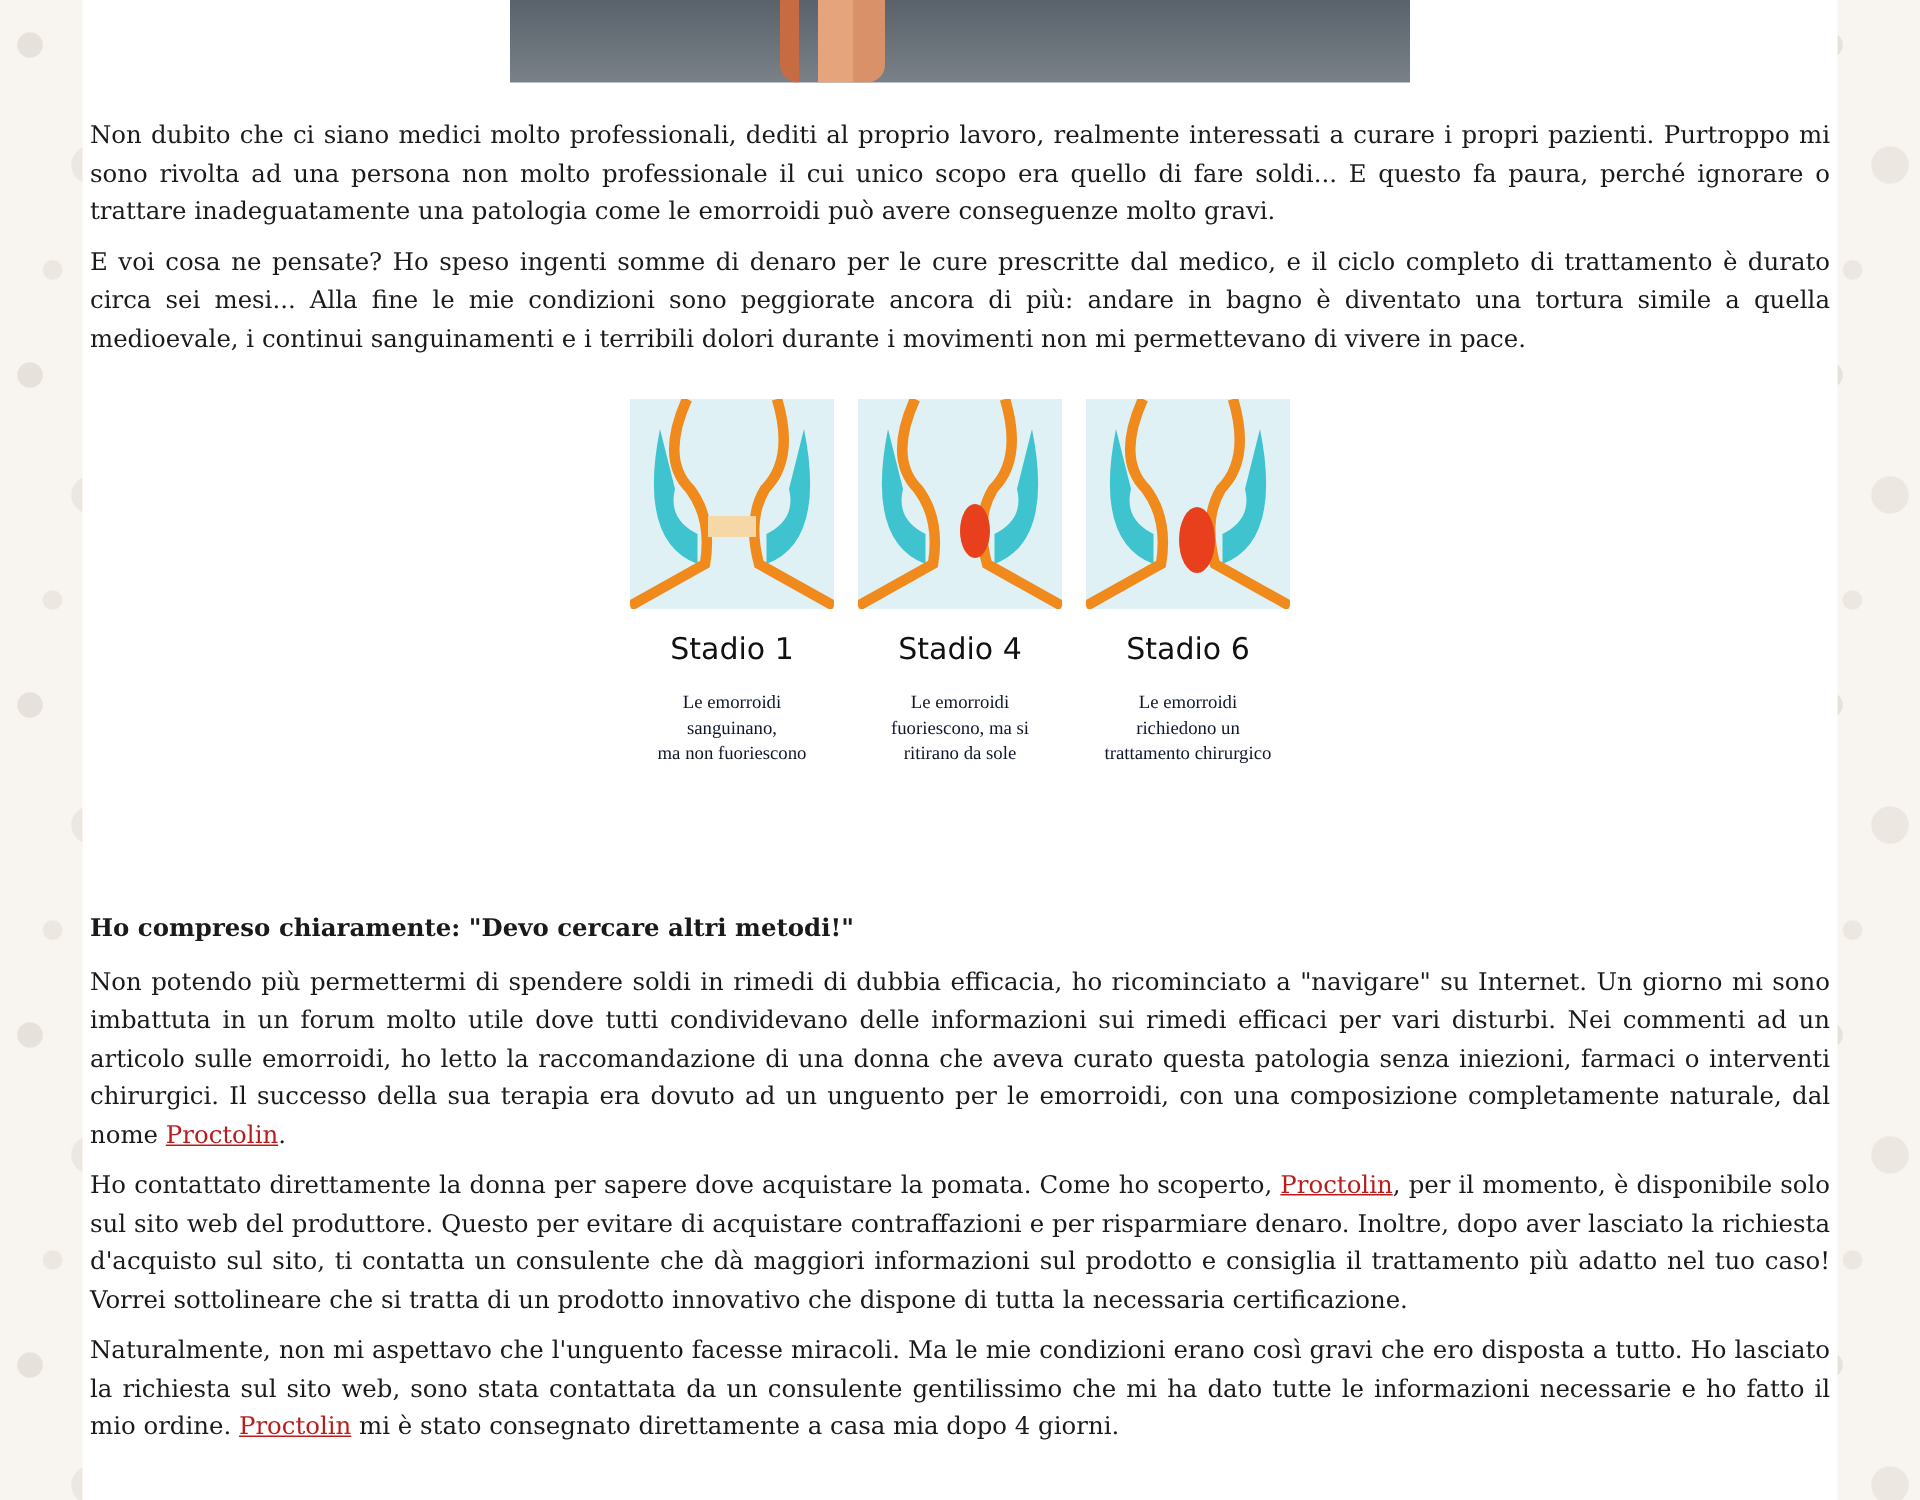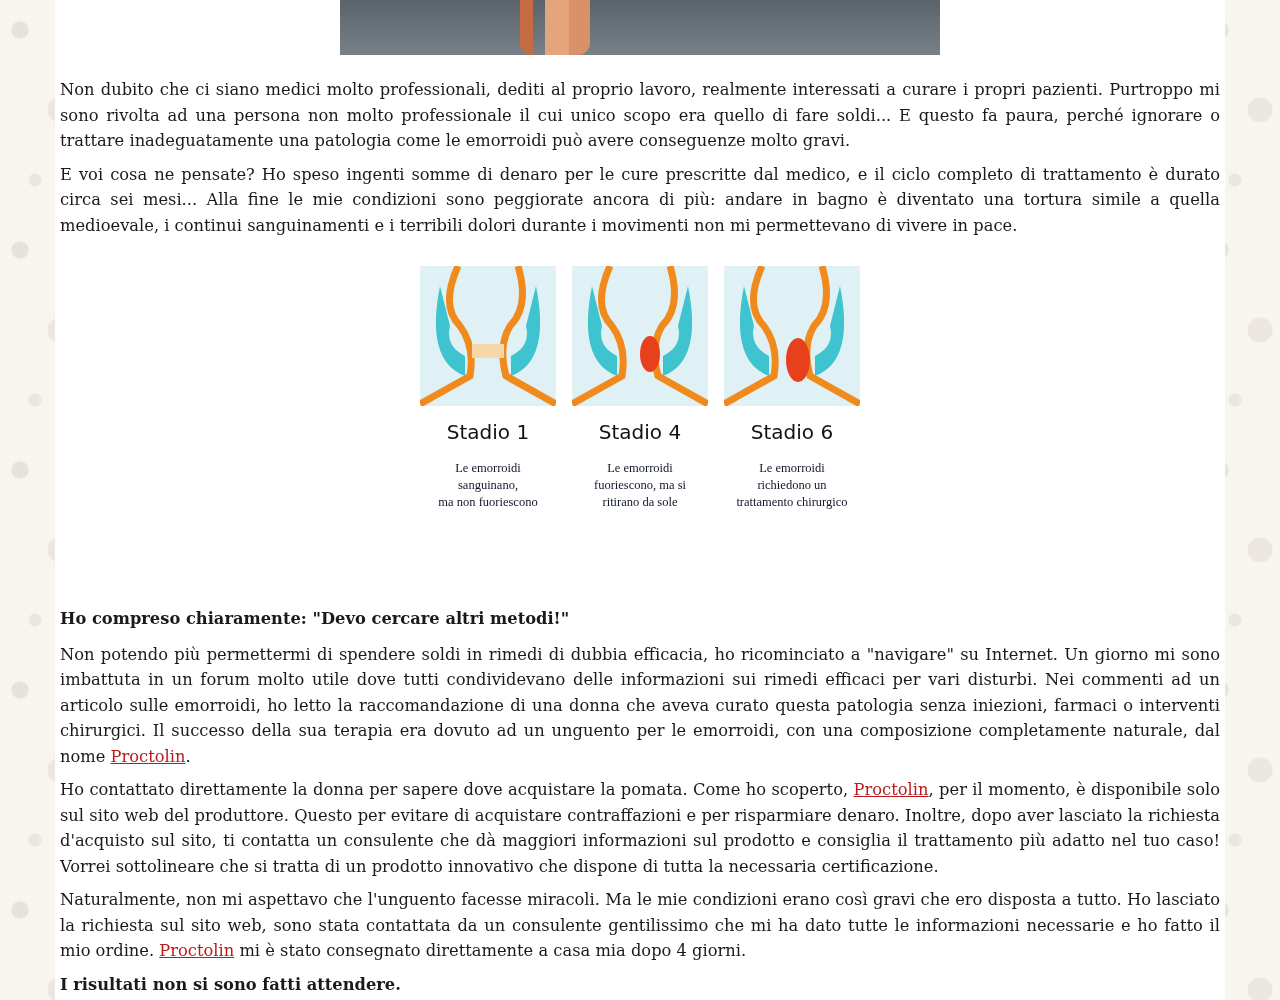--- a/index.html
+++ b/index.html
@@ -172,16 +172,15 @@
     <div class="spacer-after-stages"></div>
 
     <h3>Ho compreso chiaramente: "Devo cercare altri metodi!"</h3>
 
     <p><span>Non potendo più permettermi di spendere soldi in rimedi di dubbia efficacia, ho ricominciato a "navigare" su Internet. Un giorno mi sono imbattuta in un forum molto utile dove tutti condividevano delle informazioni sui rimedi efficaci per vari disturbi. Nei commenti ad un articolo sulle emorroidi, ho letto la raccomandazione di una donna che aveva curato questa patologia senza iniezioni, farmaci o interventi chirurgici. Il successo della sua terapia era dovuto ad un unguento per le emorroidi, con una composizione completamente naturale, dal nome </span><a class="link" href="#">Proctolin</a><span>.</span></p>
 
     <p><span>Ho contattato direttamente la donna per sapere dove acquistare la pomata. Come ho scoperto, </span><a class="link" href="#">Proctolin</a><span>, per il momento, è disponibile solo sul sito web del produttore. Questo per evitare di acquistare contraffazioni e per risparmiare denaro. Inoltre, dopo aver lasciato la richiesta d'acquisto sul sito, ti contatta un consulente che dà maggiori informazioni sul prodotto e consiglia il trattamento più adatto nel tuo caso! Vorrei sottolineare che si tratta di un prodotto innovativo che dispone di tutta la necessaria certificazione.</span></p>
 
     <p><span>Naturalmente, non mi aspettavo che l'unguento facesse miracoli. Ma le mie condizioni erano così gravi che ero disposta a tutto. Ho lasciato la richiesta sul sito web, sono stata contattata da un consulente gentilissimo che mi ha dato tutte le informazioni necessarie e ho fatto il mio ordine. </span><a class="link" href="#">Proctolin</a><span> mi è stato consegnato direttamente a casa mia dopo 4 giorni.</span></p>
 
-    <h3>I risultati non si sono fatti attendere.</h3>
 
   </div>
 </div>
 
 </body></html>

